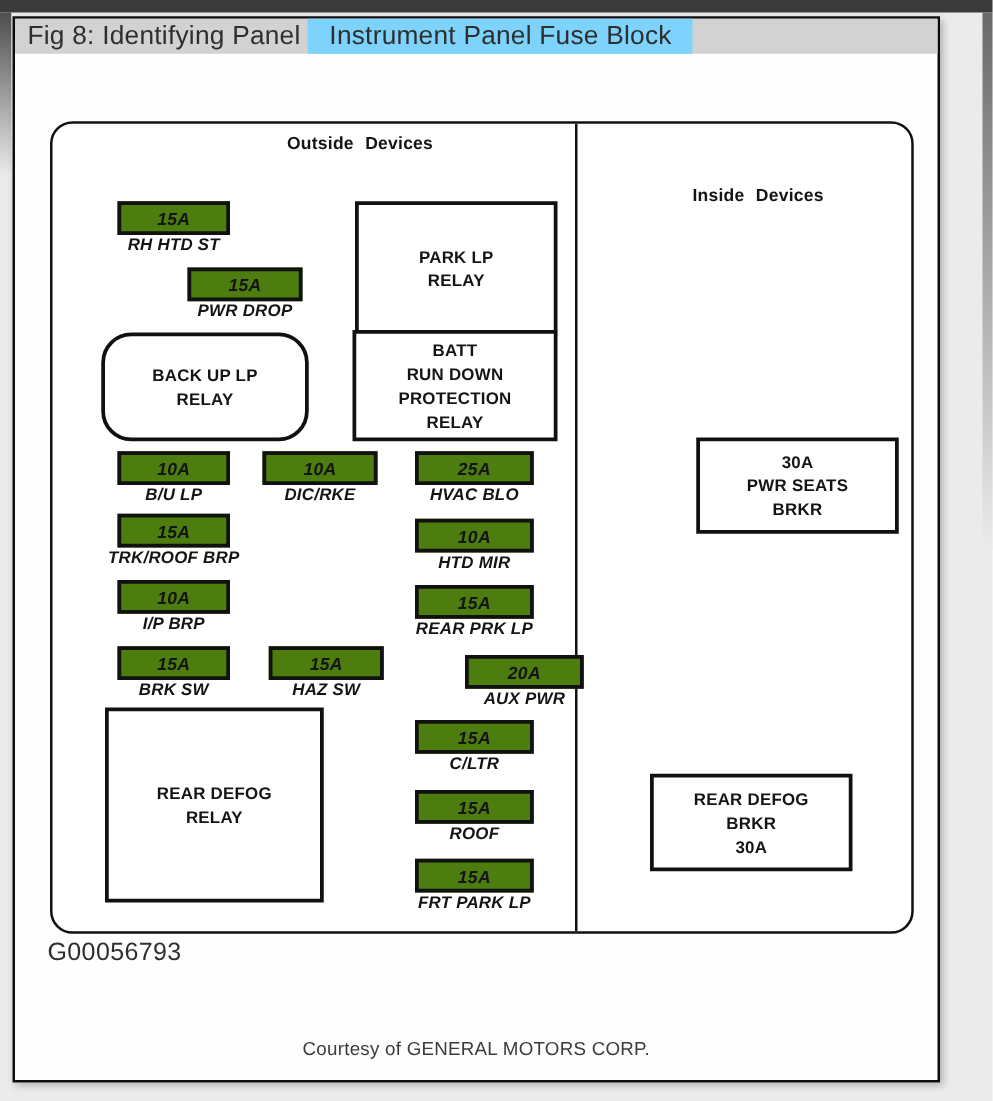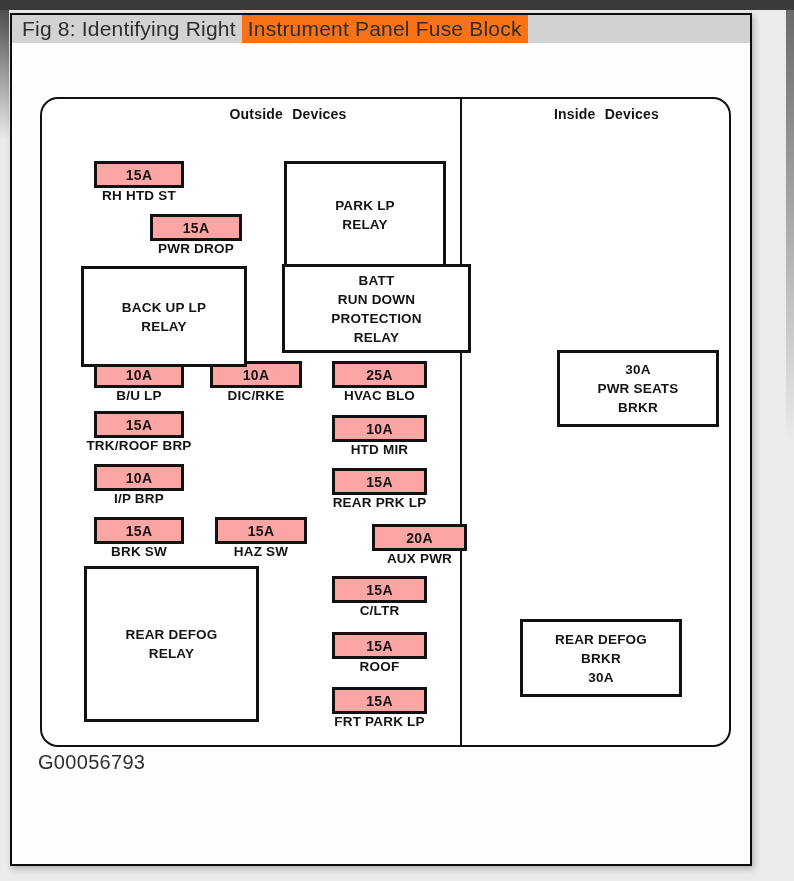--- a/index.html
+++ b/index.html
@@ -19,40 +19,40 @@
   .page{
     position:absolute;left:10px;top:13px;width:738px;height:849px;
     background:#fefefe;border:2px solid #0c0c0c;
     box-shadow:2px 3px 6px rgba(0,0,0,0.25);
   }
   .title-band{
     position:absolute;left:0;top:0;width:100%;height:28px;background:#d2d2d2;
     display:flex;align-items:center;white-space:pre;
     font-size:21px;color:#2e2e2e;letter-spacing:0.2px;padding-left:10px;box-sizing:border-box;
   }
-  .title-highlight{background:#f97316;padding:2px 6px;}
+  .title-highlight{background:#7dd3fc;padding:2px 17px;}
 
   
   .diagram{
     position:absolute;left:28px;top:82px;width:687px;height:646px;
     border:2px solid #111;border-radius:18px;background:#fff;
     color:#141414;
   }
   .divider{position:absolute;left:418px;top:0;width:2px;height:100%;background:#111;}
   .section-label{
     position:absolute;top:7px;font-weight:bold;font-size:14px;word-spacing:5px;
     text-align:center;letter-spacing:0.2px;
   }
   .section-label.outside{left:0;width:492px;}
-  .section-label.inside{left:420px;width:289px;}
+  .section-label.inside{left:420px;width:289px;margin-top:42px;}
 
   .fuse{
-    position:absolute;border:3px solid #111;background:#fca5a5;box-sizing:border-box;
+    position:absolute;border:3px solid #111;background:#4d7c0f;box-sizing:border-box;
     display:flex;align-items:center;justify-content:center;
-    font-weight:bold;font-size:14px;letter-spacing:0.3px;
+    font-weight:bold;font-size:14px;letter-spacing:0.3px;font-style:italic;
   }
   .fuse-label{
     position:absolute;top:100%;left:50%;transform:translateX(-50%);
     margin-top:3px;white-space:nowrap;font-weight:bold;font-size:13.5px;letter-spacing:0.2px;
   }
   .block{
     position:absolute;border:3px solid #111;background:#fff;box-sizing:border-box;
     display:flex;flex-direction:column;align-items:center;justify-content:center;
     font-weight:bold;font-size:13.5px;line-height:19px;text-align:center;letter-spacing:0.2px;
   }
@@ -67,21 +67,21 @@
 </style>
 </head>
 <body>
 
 <div class="top-bar"></div>
 <div class="left-shadow"></div>
 <div class="right-shadow"></div>
 
 <div class="page">
 
-  <div class="title-band"><span>Fig 8: Identifying Right </span><span class="title-highlight">Instrument Panel Fuse Block</span></div>
+  <div class="title-band"><span>Fig 8: Identifying Panel </span><span class="title-highlight">Instrument Panel Fuse Block</span></div>
 
   <div class="diagram">
     <div class="divider"></div>
     <div class="section-label outside">Outside Devices</div>
     <div class="section-label inside">Inside Devices</div>
     <div id="diagram-canvas">
         <div class="fuse" style="left: 52px; top: 62px; width: 90px; height: 27px;">
           <span>15A</span>
           <div class="fuse-label">RH HTD ST</div>
         </div>
@@ -138,27 +138,27 @@
           <div class="fuse-label">ROOF</div>
         </div>
         <div class="fuse" style="left: 290px; top: 588px; width: 95px; height: 27px;">
           <span>15A</span>
           <div class="fuse-label">FRT PARK LP</div>
         </div>
         <div class="block" style="left: 242px; top: 62px; width: 162px; height: 108px;">
           <div>PARK LP</div>
           <div>RELAY</div>
         </div>
-        <div class="block" style="left: 240px; top: 165px; width: 189px; height: 89px;">
+        <div class="block" style="left: 240px; top: 165px; width: 164px; height: 89px;">
           <div>BATT</div>
           <div>RUN DOWN</div>
           <div>PROTECTION</div>
           <div>RELAY</div>
         </div>
-        <div class="block" style="left: 39px; top: 167px; width: 166px; height: 101px;">
+        <div class="block" style="left: 39px; top: 167px; width: 166px; height: 87px; border-radius: 24px;">
           <div>BACK UP LP</div>
           <div>RELAY</div>
         </div>
         <div class="block" style="left: 42px; top: 467px; width: 175px; height: 156px;">
           <div>REAR DEFOG</div>
           <div>RELAY</div>
         </div>
         <div class="block" style="left: 515px; top: 251px; width: 162px; height: 77px;">
           <div>30A</div>
           <div>PWR SEATS</div>
@@ -166,14 +166,15 @@
         </div>
         <div class="block" style="left: 478px; top: 520px; width: 162px; height: 78px;">
           <div>REAR DEFOG</div>
           <div>BRKR</div>
           <div>30A</div>
         </div>
       </div>
   </div>
 
   <div class="figure-id">G00056793</div>
+  <div class="credit">Courtesy of GENERAL MOTORS CORP.</div>
 
 </div>
 
 </body></html>

